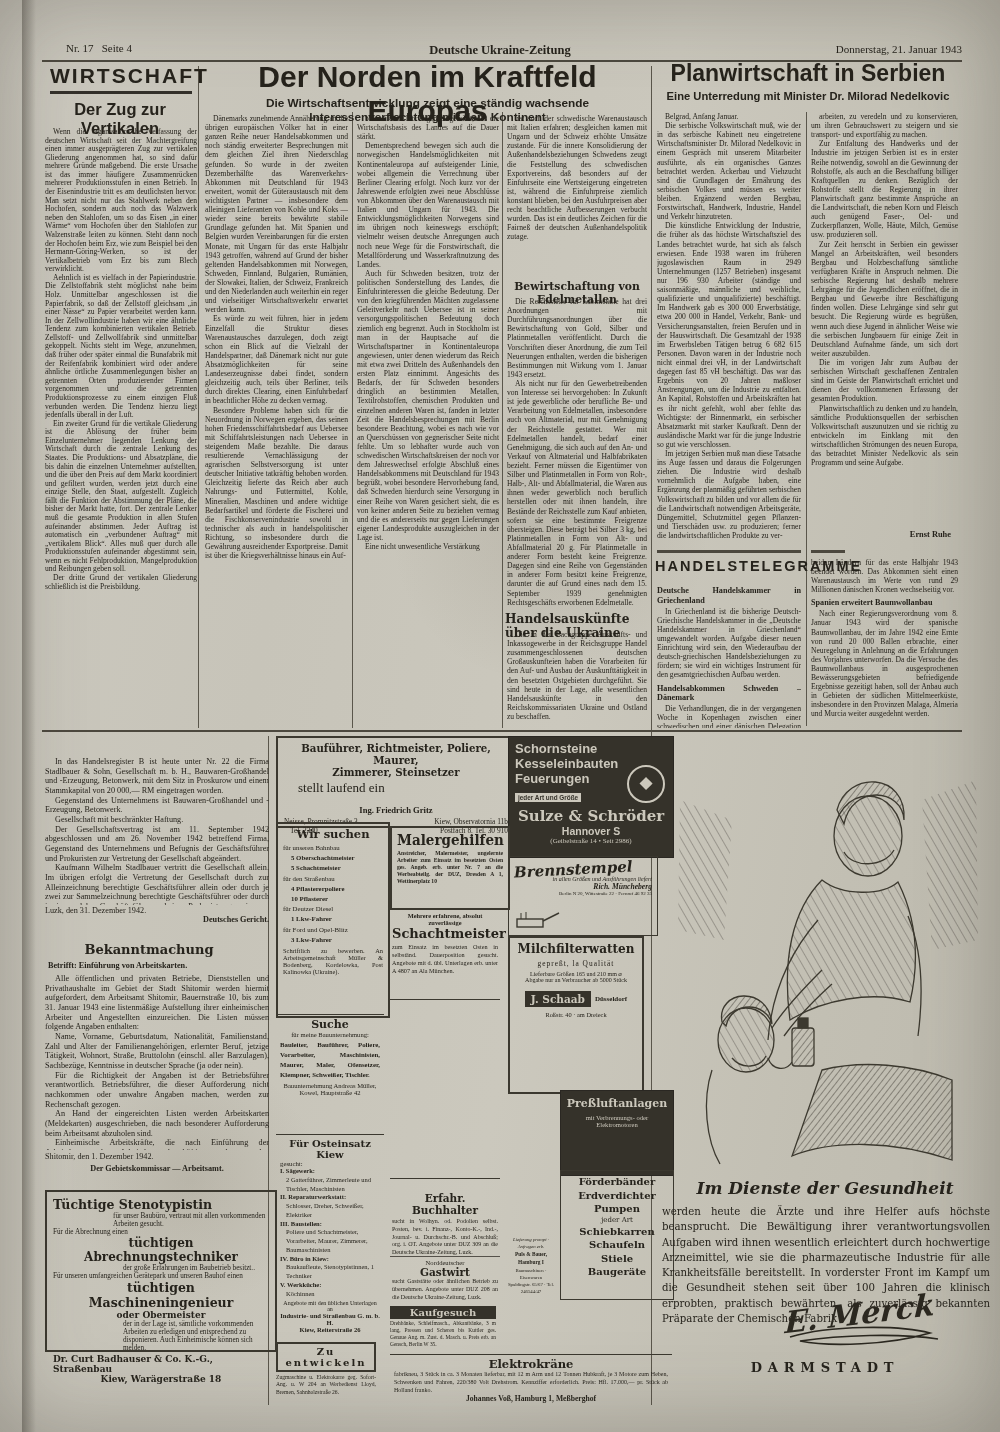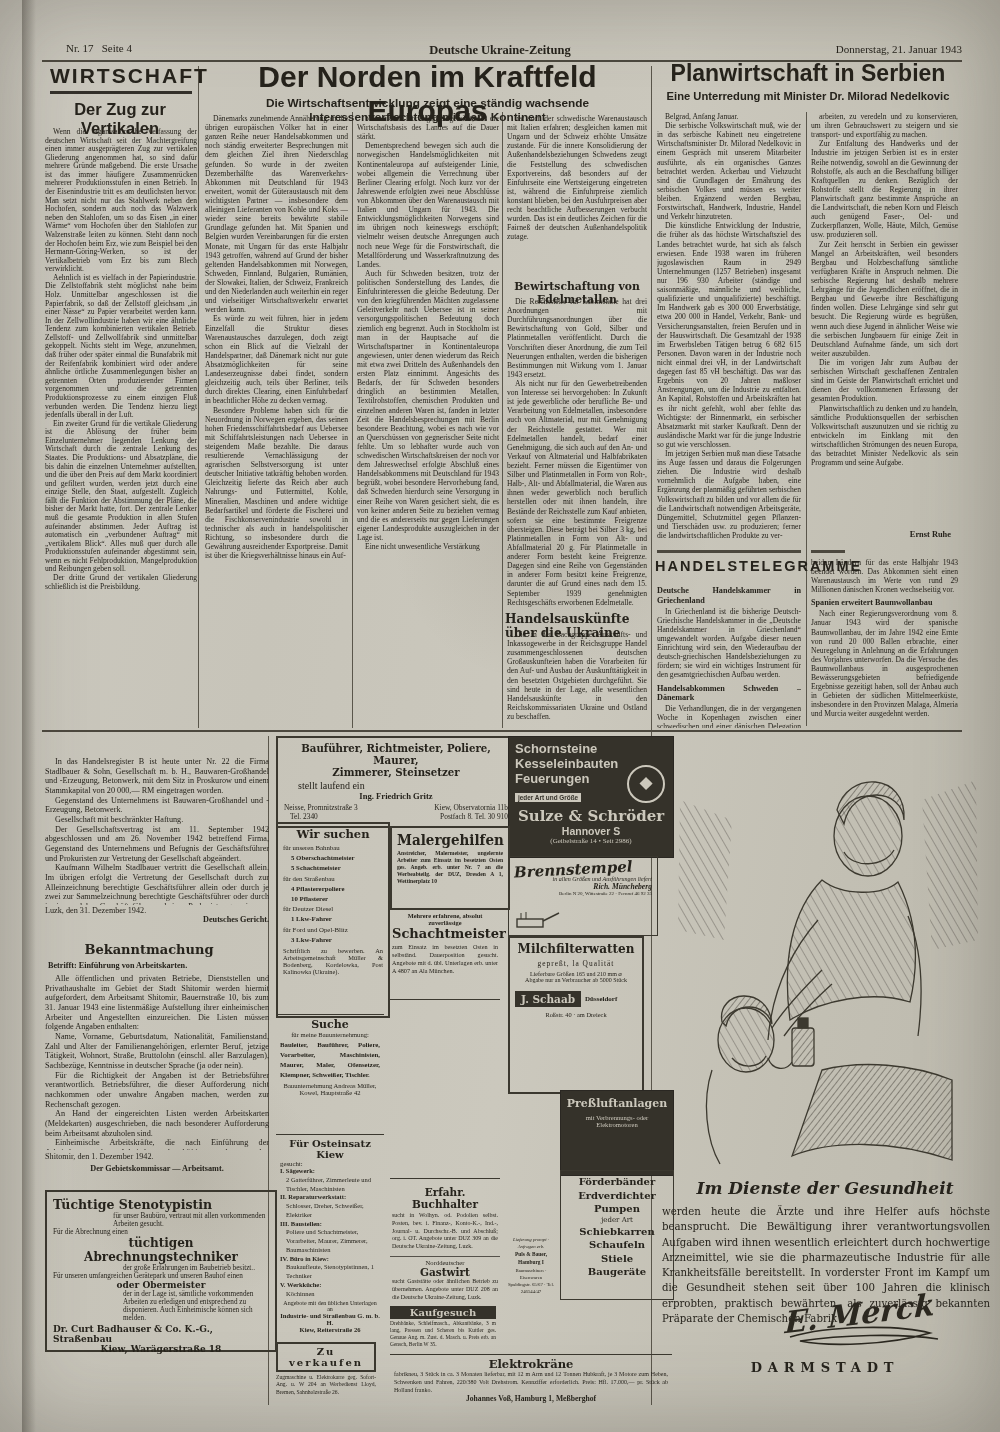--- a/index.html
+++ b/index.html
@@ -153,30 +153,31 @@
     <div class="b ctr" style="margin-top:3px;">Der Gebietskommissar — Arbeitsamt.</div>
   </div>
 
   <div class="abs bx" style="left:45px;top:1190px;width:216px;height:148px;padding:5px 6px;">
     <div class="serif b" style="font-size:12.5px;">Tüchtige Stenotypistin</div>
     <div style="font-size:7.2px;margin-left:60px;">für unser Baubüro, vertraut mit allen vorkommenden Arbeiten gesucht.</div>
     <div style="font-size:7.2px;">Für die Abrechnung einen</div>
     <div class="serif b ctr" style="font-size:12px;">tüchtigen Abrechnungstechniker</div>
     <div style="font-size:7.2px;margin-left:70px;">der große Erfahrungen im Baubetrieb besitzt..</div>
     <div style="font-size:7.2px;">Für unseren umfangreichen Gerätepark und unseren Bauhof einen</div>
+    <div class="serif b ctr" style="font-size:12.5px;">tüchtigen Maschineningenieur</div>
     <div class="serif b ctr" style="font-size:9px;">oder Obermeister</div>
     <div style="font-size:7.2px;margin-left:70px;">der in der Lage ist, sämtliche vorkommenden Arbeiten zu erledigen und entsprechend zu disponieren. Auch Einheimische können sich melden.</div>
     <div class="serif b" style="font-size:9px;margin-top:2px;">Dr. Curt Badhauser &amp; Co. K.-G., Straßenbau</div>
     <div class="serif b ctr" style="font-size:9px;">Kiew, Warägerstraße 18</div>
   </div>
 
   <div class="abs" style="left:276px;top:736px;width:224px;height:80px;border:2.5px solid #3b382f;padding:4px 6px;">
     <div class="serif b ctr" style="font-size:10.2px;">Bauführer, Richtmeister, Poliere, Maurer,</div>
     <div class="serif b ctr" style="font-size:10.2px;">Zimmerer, Steinsetzer</div>
-    <div style="font-size:10px;margin:2px 0 0 14px;">stellt laufend ein</div>
+    <div style="font-size:13px;margin:2px 0 9px 14px;">stellt laufend ein</div>
     <div class="b ctr" style="font-size:8.6px;">Ing. Friedrich Gritz</div>
     <div style="display:flex;justify-content:space-between;font-size:7.4px;margin-top:2px;">
       <span>Neisse, Promnitzstraße 3</span>
       <span>Kiew, Observatornia 11b</span>
     </div>
     <div style="display:flex;justify-content:space-between;font-size:7.4px;">
       <span style="margin-left:6px;">Tel. 2340</span>
       <span>Postfach 8.   Tel. 30 910</span>
     </div>
   </div>
@@ -231,21 +232,21 @@
     <div class="b ctr" style="font-size:6.4px;">Mehrere erfahrene, absolut zuverlässige</div>
     <div class="serif b ctr" style="font-size:13px;">Schachtmeister</div>
     <div class="just" style="font-size:6.2px;line-height:1.3;margin-top:2px;">zum Einsatz im besetzten Osten in selbständ. Dauerposition gesucht. Angebote mit d. übl. Unterlagen erb. unter A 4807 an Ala München.</div>
   </div>
 
   <div class="abs bx" style="left:508px;top:936px;width:122px;height:146px;padding:4px 5px;">
     <div class="serif b ctr" style="font-size:12px;">Milchfilterwatten</div>
     <div class="ctr" style="font-size:7.4px;letter-spacing:1px;margin-top:3px;">gepreßt, la Qualität</div>
     <div class="ctr" style="font-size:6px;margin-top:2px;">Lieferbare Größen 165 und 210 mm ⌀</div>
     <div class="ctr" style="font-size:6px;">Abgabe nur an Verbraucher ab 5000 Stück</div>
-    <div style="display:flex;align-items:center;gap:4px;margin-top:8px;">
+    <div style="display:flex;align-items:center;gap:4px;margin-top:8px;justify-content:center;">
       <span class="inv serif b" style="font-size:10.5px;padding:2px 6px;">J. Schaab</span>
       <span class="b" style="font-size:7px;">Düsseldorf</span>
     </div>
     <div class="ctr" style="font-size:6.4px;margin-top:4px;">Roßstr. 40 · am Dreieck</div>
   </div>
 
   <div class="abs" style="left:276px;top:1014px;width:100px;height:116px;border-top:1.5px solid #3b382f;padding:3px 4px;">
     <div class="serif b ctr" style="font-size:11px;">Suche</div>
     <div class="ctr" style="font-size:6.6px;">für meine Bauunternehmung:</div>
     <div class="just b" style="font-size:6.8px;line-height:1.45;margin-top:2px;">Bauleiter, Bauführer, Poliere, Vorarbeiter, Maschinisten, Maurer, Maler, Ofensetzer, Klempner, Schweißer, Tischler.</div>
@@ -292,25 +293,25 @@
       <div style="margin-left:6px;">Baukaufleute, Stenotypistinnen, 1 Techniker</div>
       <div class="b">V. Werkküche:</div>
       <div style="margin-left:6px;">Köchinnen</div>
     </div>
     <div class="ctr" style="font-size:6px;margin-top:2px;">Angebote mit den üblichen Unterlagen an</div>
     <div class="b ctr" style="font-size:6.6px;">Industrie- und Straßenbau G. m. b. H.</div>
     <div class="b ctr" style="font-size:6.6px;">Kiew, Reiterstraße 26</div>
   </div>
 
   <div class="abs" style="left:276px;top:1342px;width:100px;height:60px;">
-    <div class="serif b ctr" style="font-size:10px;letter-spacing:2px;border:2px double #3b382f;padding:2px;">Zu verkaufen</div>
+    <div class="serif b ctr" style="font-size:10px;letter-spacing:2px;border:2px double #3b382f;padding:2px;">Zu entwickeln</div>
     <div class="just" style="font-size:5.6px;line-height:1.3;margin-top:2px;">Zugmaschine u. Elektrokarre geg. Sofort-Ang. u. W 204 an Werbedienst Lloyd, Bremen, Sahnholzstraße 26.</div>
   </div>
 
-  <div class="abs" style="left:390px;top:1178px;width:106px;height:76px;border-top:1.5px solid #3b382f;padding:7px 2px;">
+  <div class="abs" style="left:390px;top:1178px;width:106px;height:76px;border-top:1.5px solid #3b382f;padding:13px 2px;">
     <div class="serif b ctr" style="font-size:10.5px;">Erfahr. Buchhalter</div>
     <div class="just" style="font-size:6px;line-height:1.3;margin-top:2px;">sucht in Wolhyn. od. Podolien selbst. Posten, bev. i. Finanz-, Konto-K.-, Ind.-, Journal- u. Durchschr.-B. und Abschluß; org. i. OT. Angebote unter DUZ 309 an die Deutsche Ukraine-Zeitung, Luzk.</div>
   </div>
 
   <div class="abs" style="left:390px;top:1256px;width:106px;height:48px;border-top:1px solid #55514a;padding:2px;">
     <div class="ctr" style="font-size:6.6px;">Norddeutscher</div>
     <div class="serif b ctr" style="font-size:10.5px;">Gastwirt</div>
     <div class="just" style="font-size:6px;line-height:1.3;">sucht Gaststätte oder ähnlichen Betrieb zu übernehmen. Angebote unter DUZ 208 an die Deutsche Ukraine-Zeitung, Luzk.</div>
   </div>
 

